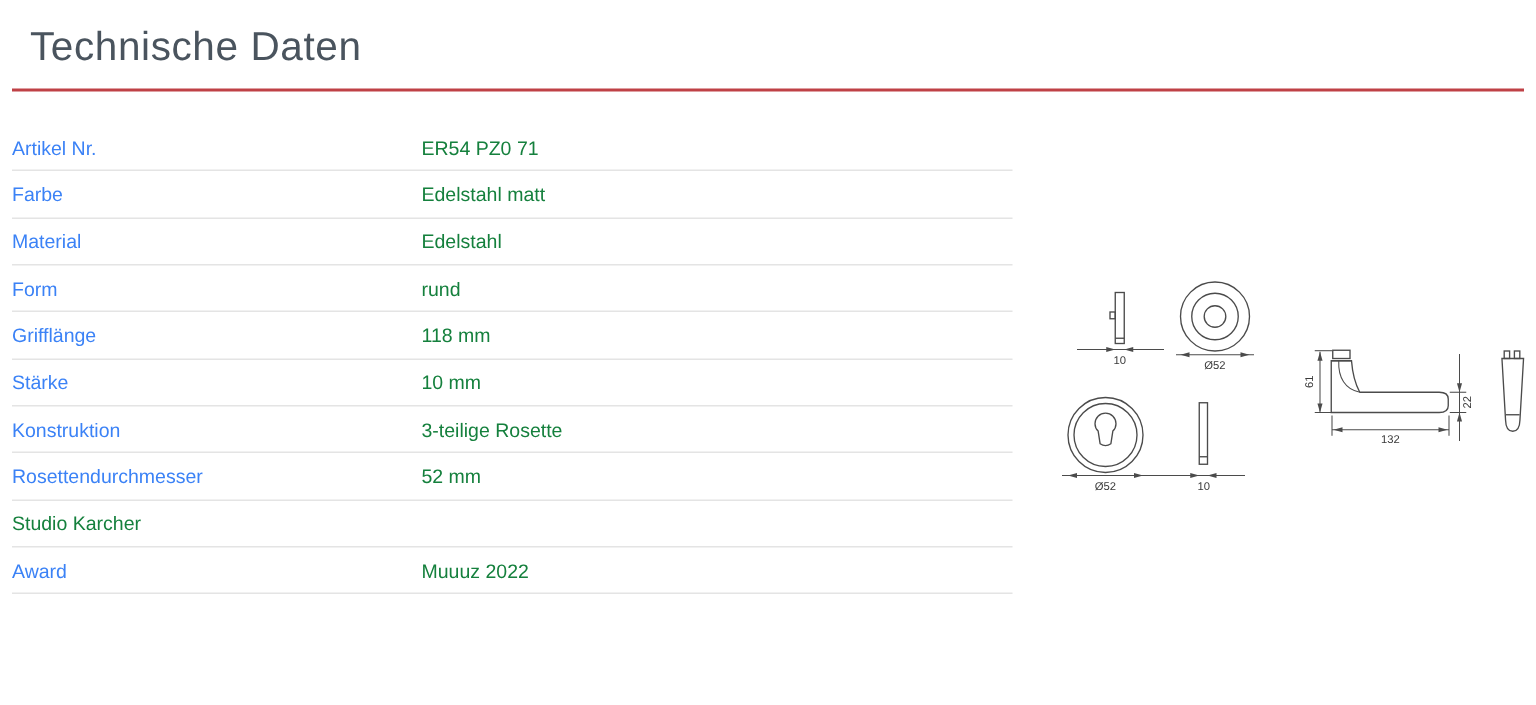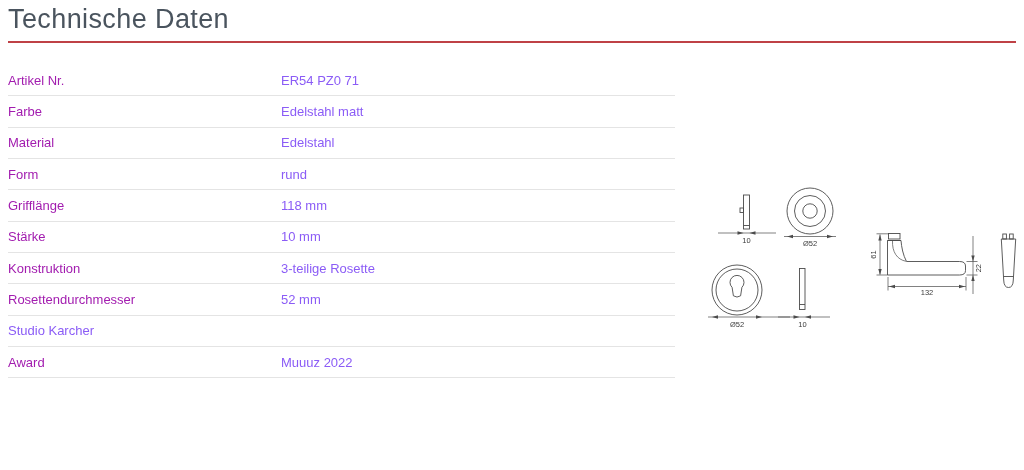--- a/index.html
+++ b/index.html
@@ -5,21 +5,21 @@
   html,body { margin:0; padding:0; }
   body {
     width:1024px; height:470px;
     background:#ffffff;
     font-family:"Liberation Sans", sans-serif;
     position:relative;
     overflow:hidden;
   }
   .header { padding:4px 8px 0 8px; }
   .page-title {
-    margin:0;
+    margin:12px;
     font-size:27px;
     font-weight:400;
     letter-spacing:0.4px;
     color:#4a545e;
   }
   .title-rule {
     height:2px;
     background:#bf4146;
     margin:6px 8px 0 8px;
   }
@@ -28,22 +28,22 @@
     width:667px;
   }
   .spec-row {
     display:flex;
     align-items:center;
     height:31.35px;
     box-sizing:border-box;
     border-bottom:1px solid #e4e4e4;
     font-size:13px;
   }
-  .spec-label { width:273px; color:#a21caf; }
-  .spec-value { color:#8b5cf6; }
+  .spec-label { width:273px; color:#3b82f6; }
+  .spec-value { color:#15803d; }
   .drawings {
     position:absolute;
     left:700px; top:180px;
     width:324px; height:170px;
   }
   .drawings svg { display:block; }
   .ln  { stroke:#4b4b4b; stroke-width:0.9; fill:none; }
   .thin{ stroke:#4b4b4b; stroke-width:0.7; fill:none; }
   .ar  { fill:#4b4b4b; stroke:none; }
   .dim {

